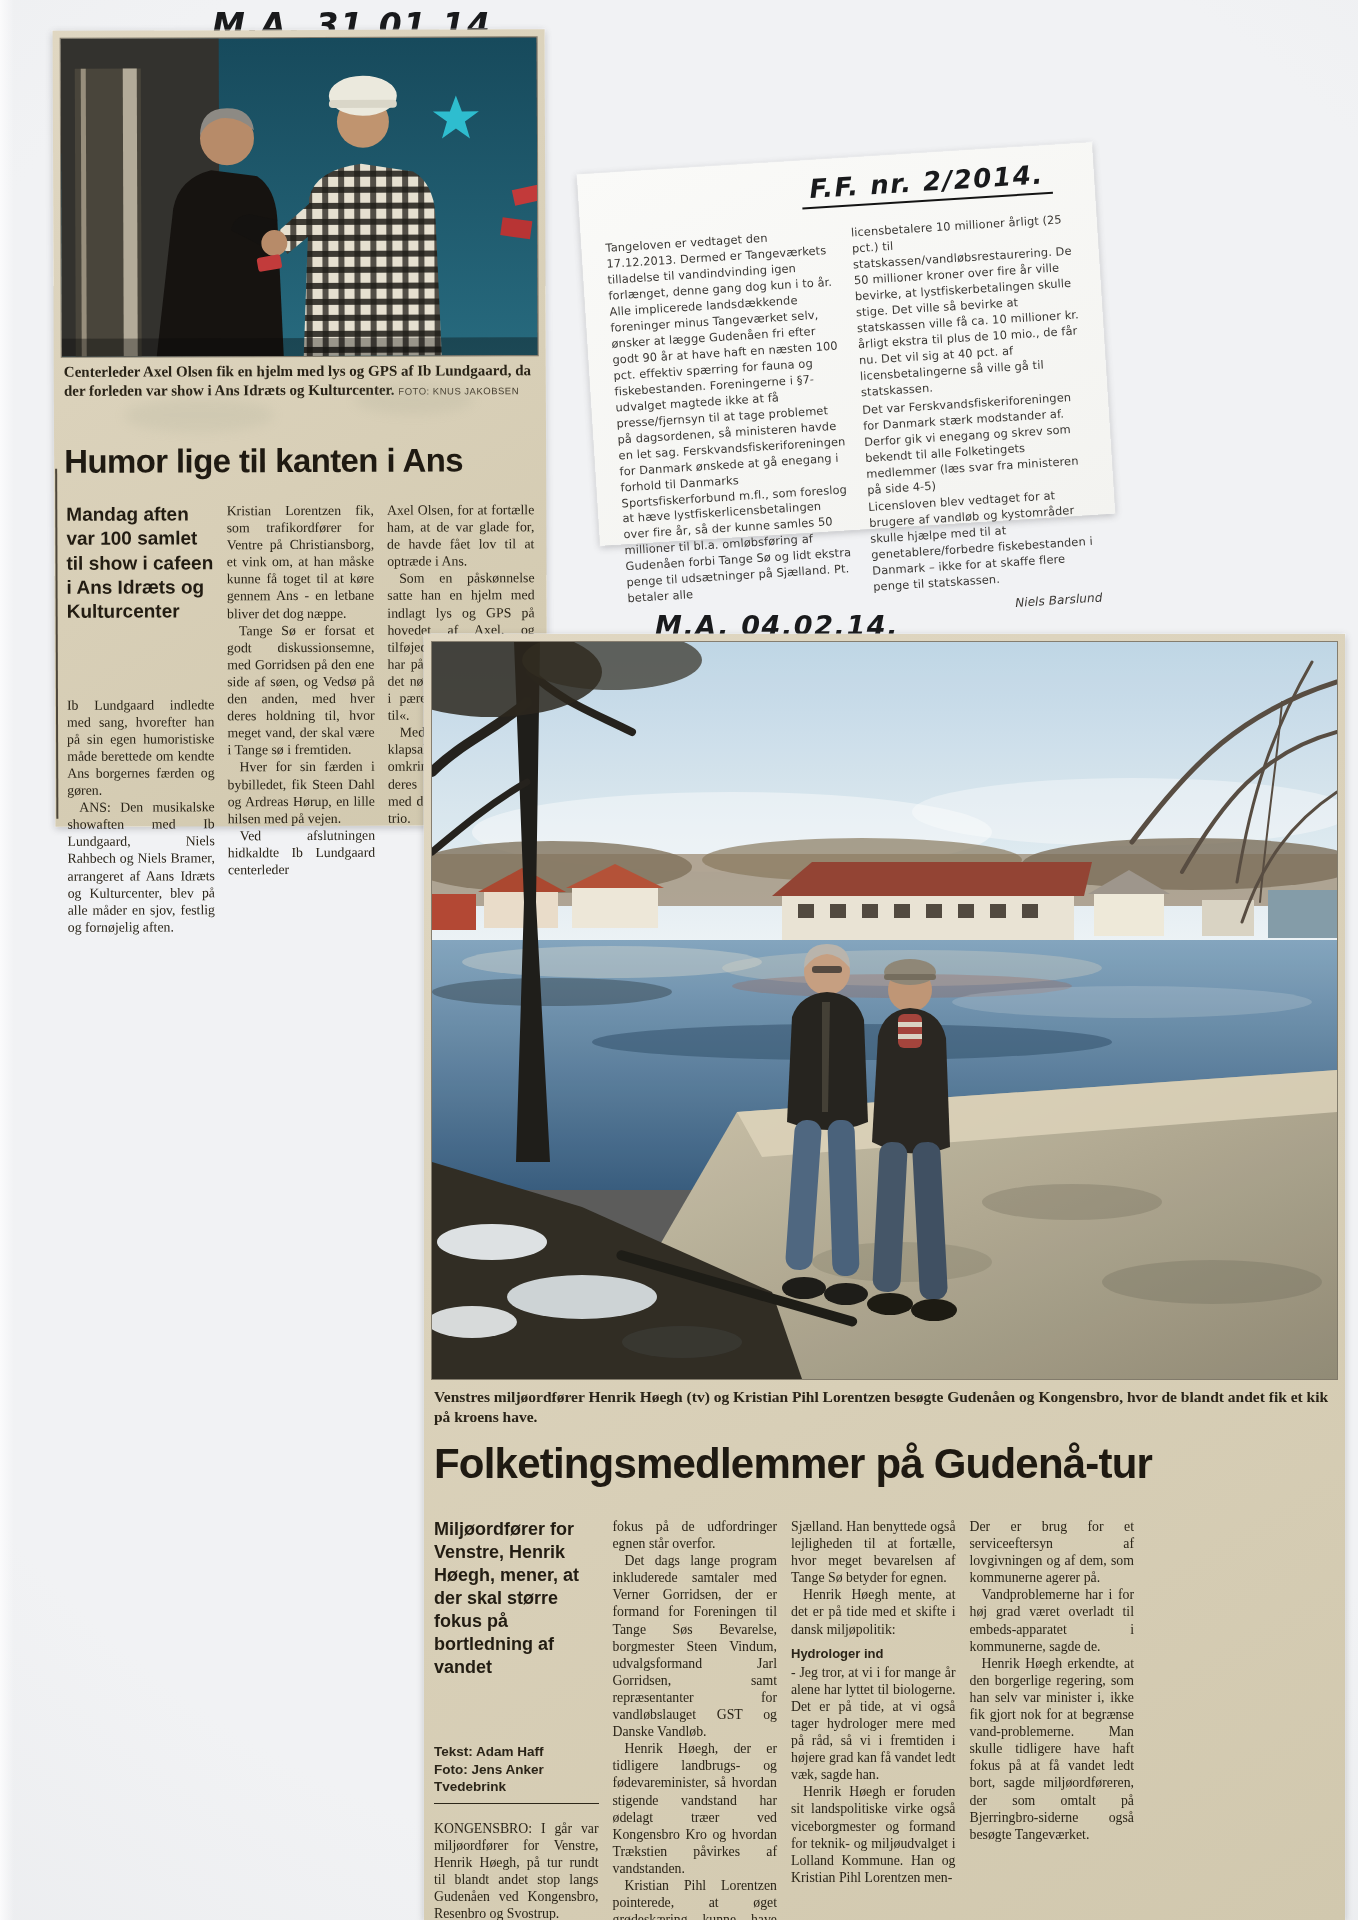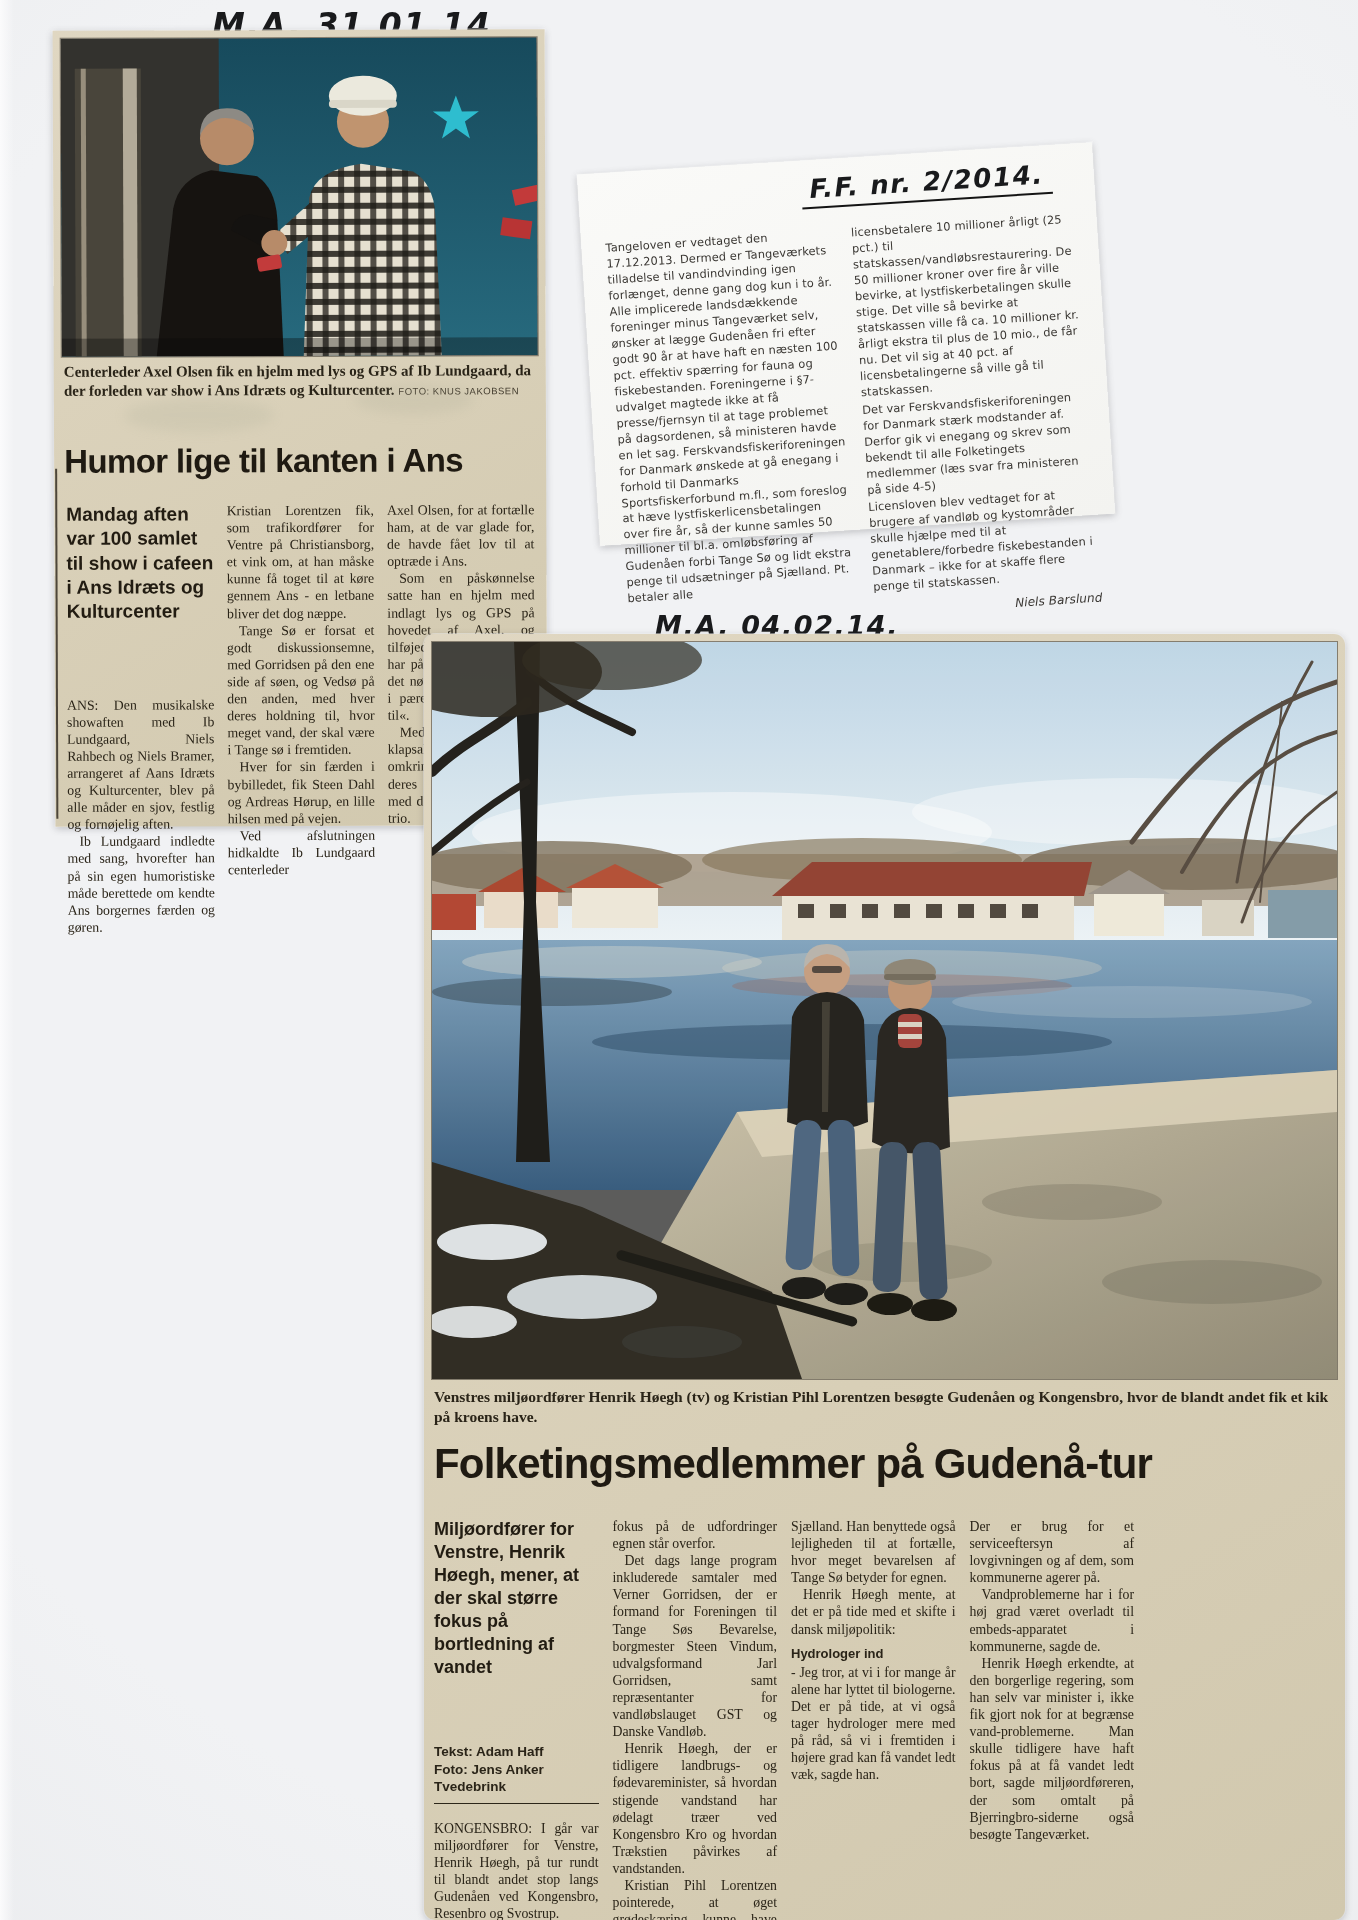--- a/index.html
+++ b/index.html
@@ -108,22 +108,22 @@
   <div class="smudge" style="left:300px;top:355px;width:120px;height:30px;background:#8e9480;opacity:.12;"></div>
 
   <div class="headline1" style="position:absolute;left:10px;top:412px;width:472px;">Humor lige til kanten i Ans</div>
 
   <div class="col-rule" style="left:1px;top:438px;height:350px;"></div>
 
   <div class="cols" style="position:absolute;left:12px;top:472px;width:468px;gap:13px;">
     <div class="col" style="flex:1;">
       <div class="standfirst" style="margin-bottom:72px;">Mandag aften var 100 samlet til show i cafeen i Ans Idræts og Kulturcenter</div>
       <div class="body-text">
+          <p>Ib Lundgaard indledte med sang, hvorefter han på sin egen humoristiske måde berettede om kendte Ans borgernes færden og gøren.</p>
           <p>ANS: Den musikalske showaften med Ib Lundgaard, Niels Rahbech og Niels Bramer, arrangeret af Aans Idræts og Kulturcenter, blev på alle måder en sjov, festlig og fornøjelig aften.</p>
-          <p>Ib Lundgaard indledte med sang, hvorefter han på sin egen humoristiske måde berettede om kendte Ans borgernes færden og gøren.</p>
         </div>
     </div>
     <div class="col body-text" style="flex:1;">
         <p>Kristian Lorentzen fik, som trafikordfører for Ventre på Christiansborg, et vink om, at han måske kunne få toget til at køre gennem Ans - en letbane bliver det dog næppe.</p>
         <p>Tange Sø er forsat et godt diskussionsemne, med Gorridsen på den ene side af søen, og Vedsø på den anden, med hver deres holdning til, hvor meget vand, der skal være i Tange sø i fremtiden.</p>
         <p>Hver for sin færden i bybilledet, fik Steen Dahl og Ardreas Hørup, en lille hilsen med på vejen.</p>
         <p>Ved afslutningen hidkaldte Ib Lundgaard centerleder</p>
       </div>
     <div class="col" style="flex:1;">
       <div class="body-text">
@@ -148,21 +148,21 @@
           <p>Det var Ferskvandsfiskeriforeningen for Danmark stærk modstander af. Derfor gik vi enegang og skrev som bekendt til alle Folketingets medlemmer (læs svar fra ministeren på side 4-5)</p>
           <p>Licensloven blev vedtaget for at brugere af vandløb og kystområder skulle hjælpe med til at genetablere/forbedre fiskebestanden i Danmark – ikke for at skaffe flere penge til statskassen.</p>
         </div>
       <div class="ffsig">Niels Barslund</div>
     </div>
   </div>
 </div>
 
 <div class="hand" style="position:absolute;left:655px;top:610px;font-size:27px;text-align:center;">M.A. 04.02.14.</div>
 
-<div class="clip newsprint" style="left:424px;top:634px;width:921px;height:1286px;overflow:hidden;border-radius:11px;">
+<div class="clip newsprint" style="left:424px;top:634px;width:921px;height:1286px;overflow:hidden;">
 
   <div class="photo" style="left:8px;top:8px;width:905px;height:737px;">
     <svg width="905" height="737" viewBox="0 0 905 737">
       <defs>
         <linearGradient id="sky" x1="0" y1="0" x2="0" y2="1">
           <stop offset="0" stop-color="#bdd5e6"></stop>
             <stop offset="1" stop-color="#ecf3f7"></stop>
         </linearGradient>
         <linearGradient id="water" x1="0" y1="0" x2="0" y2="1">
           <stop offset="0" stop-color="#7fa2bd"></stop>
@@ -290,20 +290,21 @@
         <p>Kristian Pihl Lorentzen pointerede, at øget grødeskæring kunne have mindsket ødelæggelserne</p>
       </div>
     <div class="col" style="flex:1;">
       <div class="body-text">
           <p>Sjælland. Han benyttede også lejligheden til at fortælle, hvor meget bevarelsen af Tange Sø betyder for egnen.</p>
           <p>Henrik Høegh mente, at det er på tide med et skifte i dansk miljøpolitik:</p>
         </div>
       <div class="subhead">Hydrologer ind</div>
       <div class="body-text">
           <p>- Jeg tror, at vi i for mange år alene har lyttet til biologerne. Det er på tide, at vi også tager hydrologer mere med på råd, så vi i fremtiden i højere grad kan få vandet ledt væk, sagde han.</p>
+          <p>Henrik Høegh er foruden sit landspolitiske virke også viceborgmester og formand for teknik- og miljøudvalget i Lolland Kommune. Han og Kristian Pihl Lorentzen men-</p>
         </div>
     </div>
     <div class="col body-text" style="flex:1;">
         <p>Der er brug for et serviceeftersyn af lovgivningen og af dem, som kommunerne agerer på.</p>
         <p>Vandproblemerne har i for høj grad været overladt til embeds-apparatet i kommunerne, sagde de.</p>
         <p>Henrik Høegh erkendte, at den borgerlige regering, som han selv var minister i, ikke fik gjort nok for at begrænse vand-problemerne. Man skulle tidligere have haft fokus på at få vandet ledt bort, sagde miljøordføreren, der som omtalt på Bjerringbro-siderne også besøgte Tangeværket.</p>
       </div>
   </div>
 </div>
 

